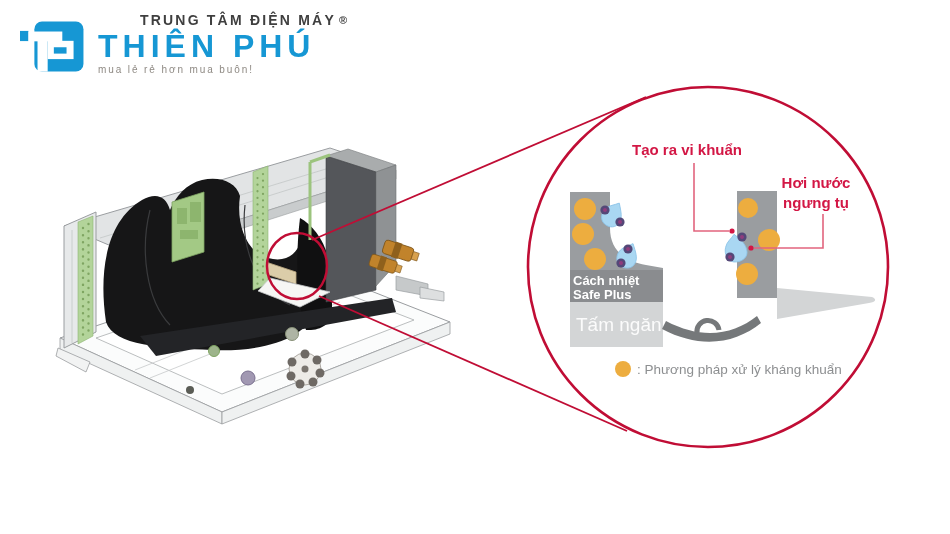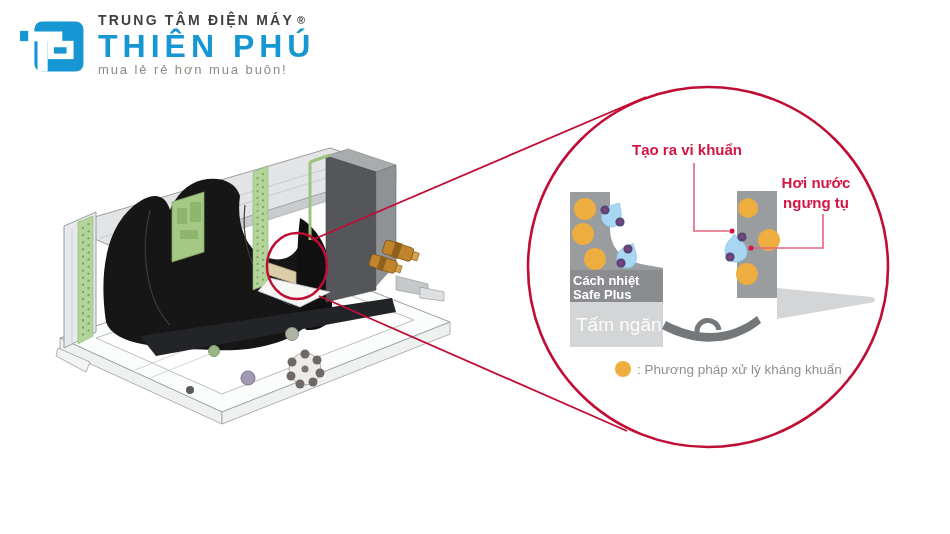--- a/index.html
+++ b/index.html
@@ -7,29 +7,29 @@
     position:relative;width:950px;height:534px;background:#ffffff;overflow:hidden;
     font-family:"Liberation Sans","DejaVu Sans",sans-serif;
   }
   .scene{position:absolute;left:0;top:0;width:950px;height:534px;}
   
   .logo{position:absolute;left:20px;top:10px;display:flex;align-items:flex-start;z-index:5;}
   .logo-icon{width:66px;height:66px;margin-top:4px;}
   .logo-text{margin-left:12px;display:flex;flex-direction:column;}
   .logo-line1{
     color:#3f3f3f;font-size:14px;font-weight:bold;letter-spacing:2.2px;
-    white-space:nowrap;line-height:20px;
+    white-space:nowrap;line-height:20px;margin-left:42px;
   }
   .logo-line1 .reg{font-size:11px;vertical-align:top;letter-spacing:0;margin-left:3px;}
   .logo-name{
     color:#1697D4;font-size:32px;font-weight:bold;letter-spacing:5px;
     line-height:32px;white-space:nowrap;
   }
   .logo-tagline{
-    color:#8f8a84;font-size:13px;letter-spacing:1.9px;line-height:16px;white-space:nowrap;
+    color:#8f8a84;font-size:10px;letter-spacing:1.9px;line-height:16px;white-space:nowrap;
   }
   text{font-family:"Liberation Sans","DejaVu Sans",sans-serif;}
   .lbl-red{fill:#D31745;font-size:15px;font-weight:bold;}
   .lbl-white-sm{fill:#ffffff;font-size:13px;font-weight:bold;}
   .lbl-partition{fill:#fbfbfb;font-size:19px;}
   .lbl-legend{fill:#8d8f91;font-size:13.5px;}
 </style>
 </head>
 <body>
 

